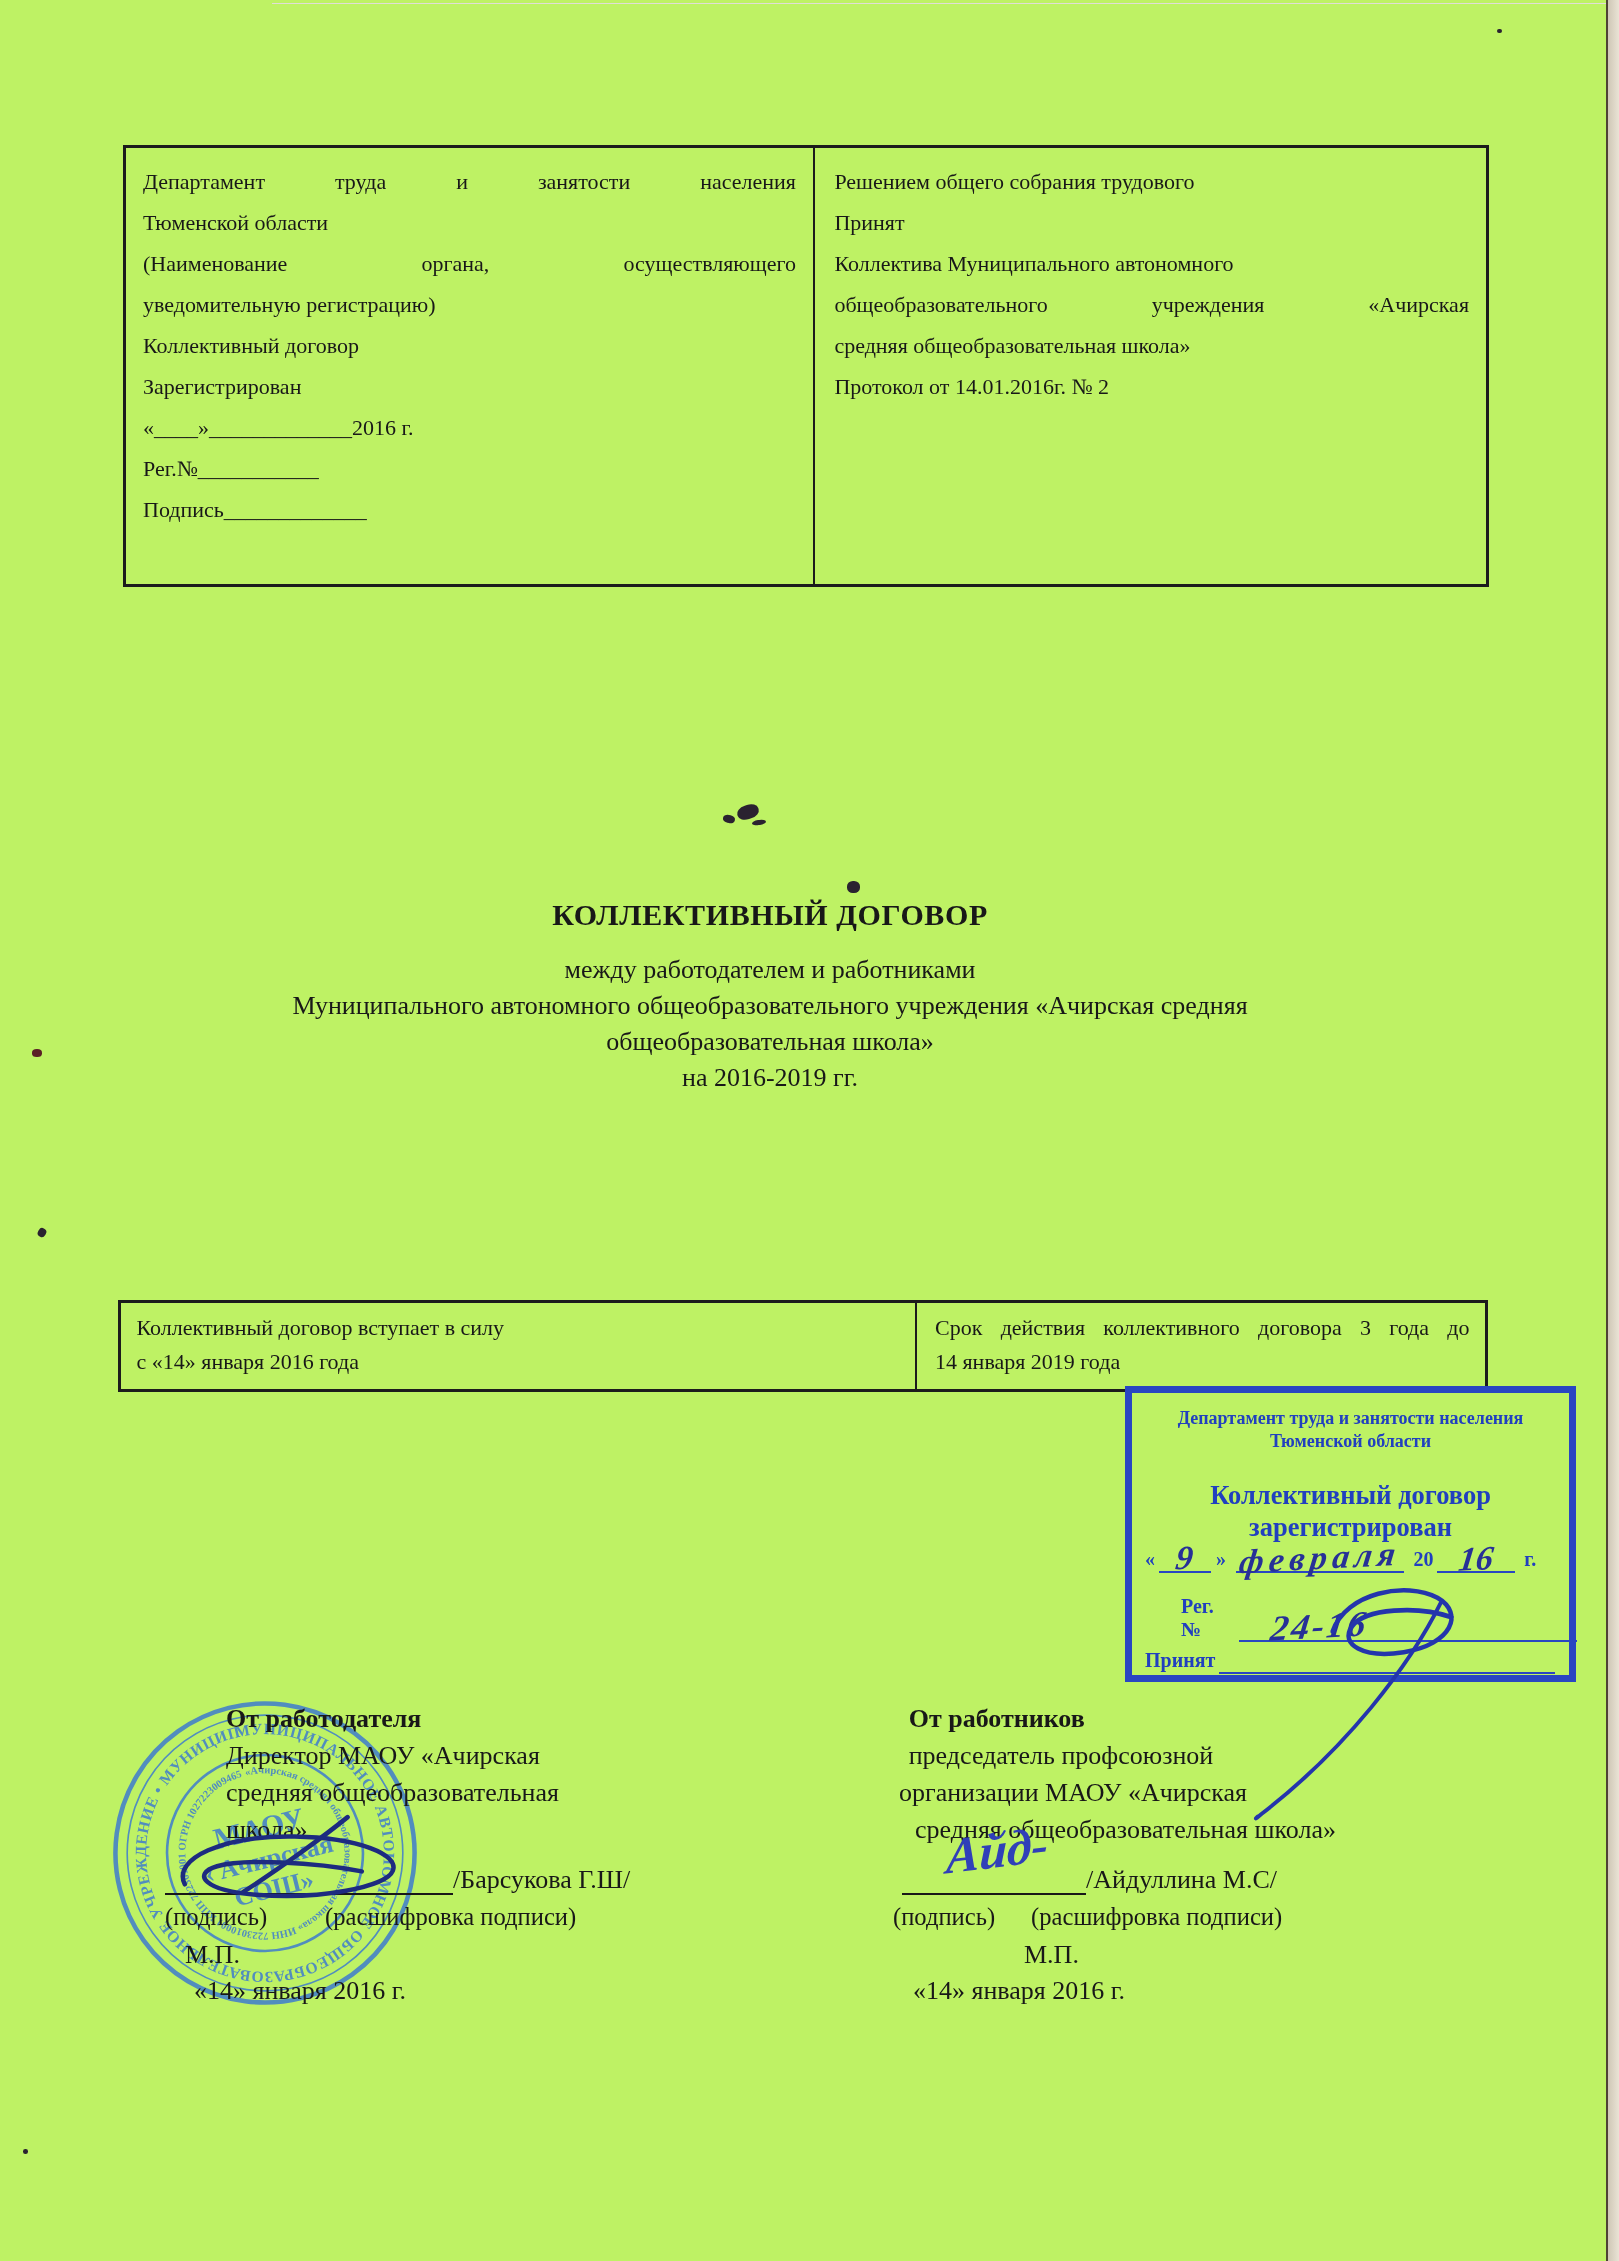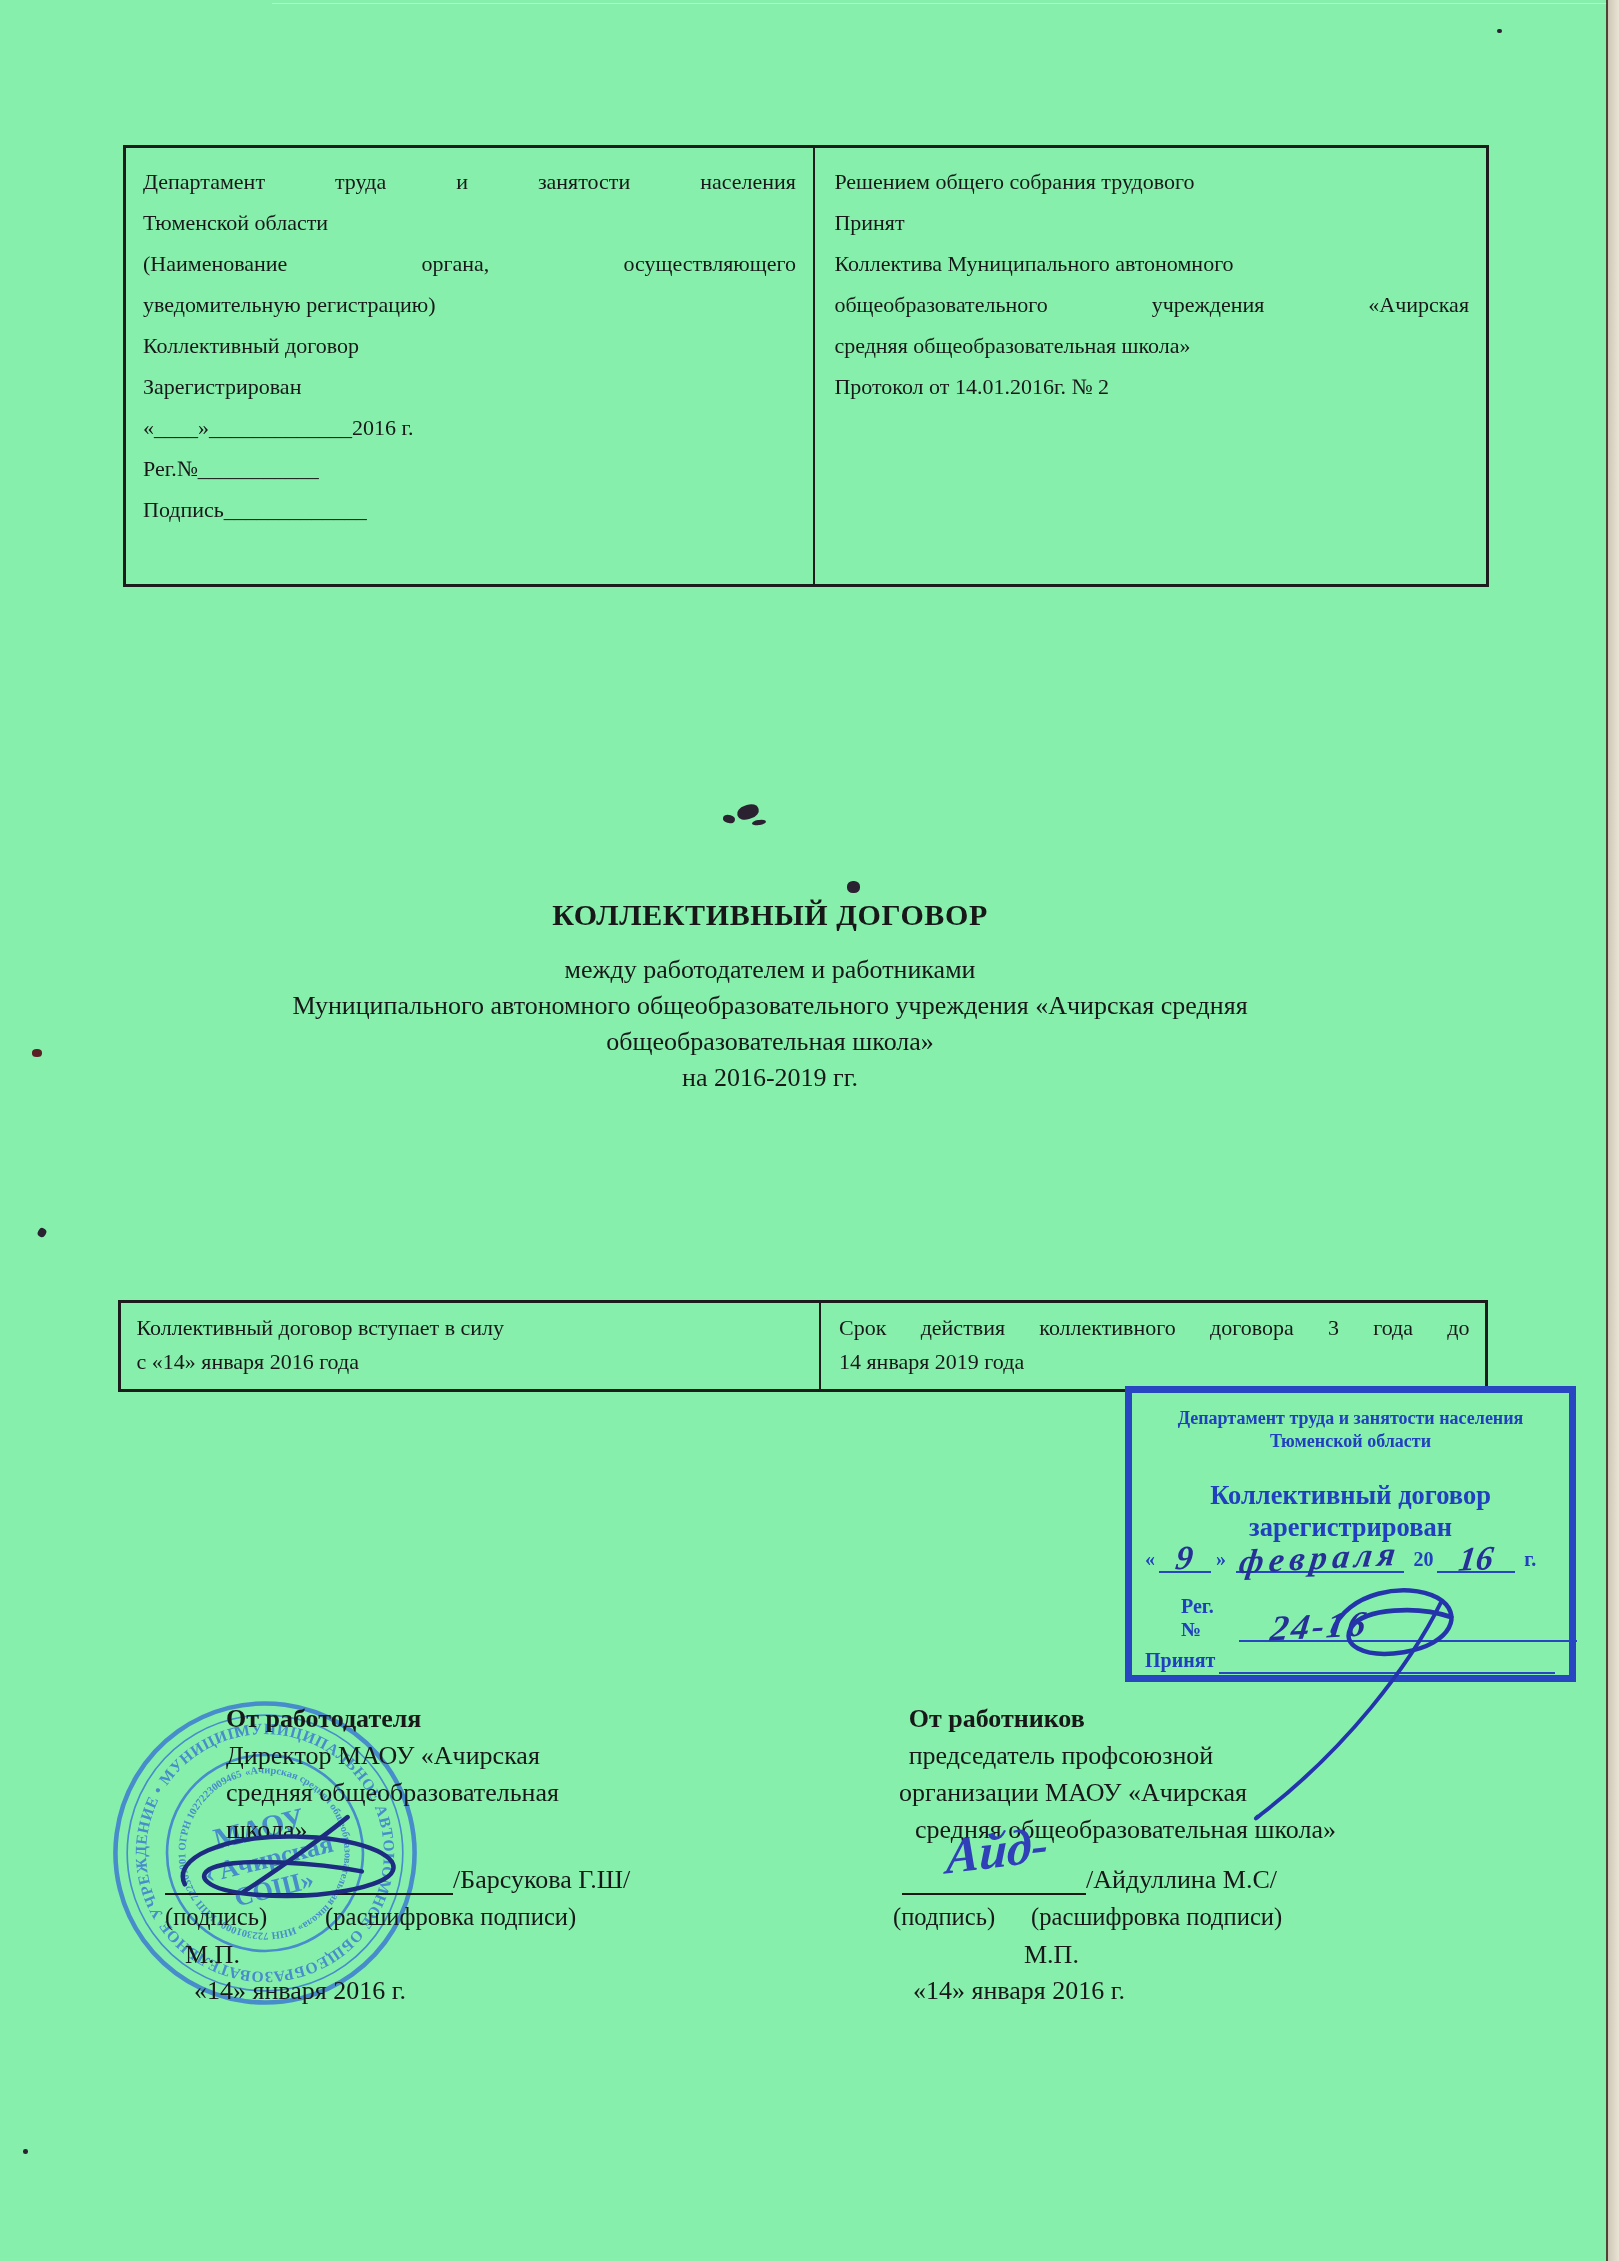--- a/index.html
+++ b/index.html
@@ -1,17 +1,17 @@
 <!DOCTYPE html>
 <html style="font-size:10.3px"><head>
 <meta charset="utf-8">
 <style>
   html,body{margin:0;padding:0;background:#e8e6e1;}
   .page{
-    position:relative; width:1620px; height:2261px; background:#86efac;
+    position:relative; width:1620px; height:2261px; background:#bef264;
     font-family:"Liberation Serif","DejaVu Serif",serif; color:#181818;
     overflow:hidden;
   }
   
   .top-scanline{position:absolute;left:272px;top:2.6px;width:1348px;height:1.3px;background:#e0ddd7;}
   .edge-strip{position:absolute;top:0;right:0;width:11.6px;height:100%;
     background:linear-gradient(to right,#cfc7b6,#ece6d8);}
   .edge-line{position:absolute;top:0;right:11.6px;width:2.6px;height:100%;background:#4e4234;}
   .speck{position:absolute;background:#2a2230;border-radius:45%;}
   .speck.red{background:#5a2026;}
@@ -23,21 +23,21 @@
   .t1-right{flex:1;padding:13px 17px 0 19.4px;}
   .tline{font-size:22px;line-height:41px;white-space:nowrap;}
   .jline{white-space:normal;text-align:justify;text-align-last:justify;}
   
   .title-wrap{position:absolute;left:39px;top:896px;width:1462px;text-align:center;}
   .doc-title{font-size:30px;font-weight:bold;letter-spacing:0.6px;line-height:38px;}
   .doc-sub{font-size:26px;line-height:36px;}
   
   .t2{position:absolute;left:118px;top:1300px;width:1370px;
       border:3.2px solid #1c1c1c;display:flex;box-sizing:border-box;}
-  .t2-left{width:700px;border-right:2.6px solid #1c1c1c;box-sizing:border-box;
+  .t2-left{width:796px;border-right:2.6px solid #1c1c1c;box-sizing:border-box;
       padding:7.8px 15.5px 10.3px 15.5px;}
   .t2-right{flex:1;padding:7.8px 15.5px 10.3px 18px;}
   .t2 .tline{line-height:34px;}
   
   .rstamp{position:absolute;left:1125px;top:1386px;width:451px;height:296px;
       border:7.1px solid #2946c2;box-sizing:border-box;color:#2140bf;}
   .rstamp .org{font-size:18px;font-weight:bold;text-align:center;line-height:23px;}
   .rstamp .org1{margin-top:14.2px;}
   .rstamp .big{font-size:26.5px;font-weight:bold;text-align:center;line-height:32px;}
   .rstamp .big1{margin-top:26px;}

